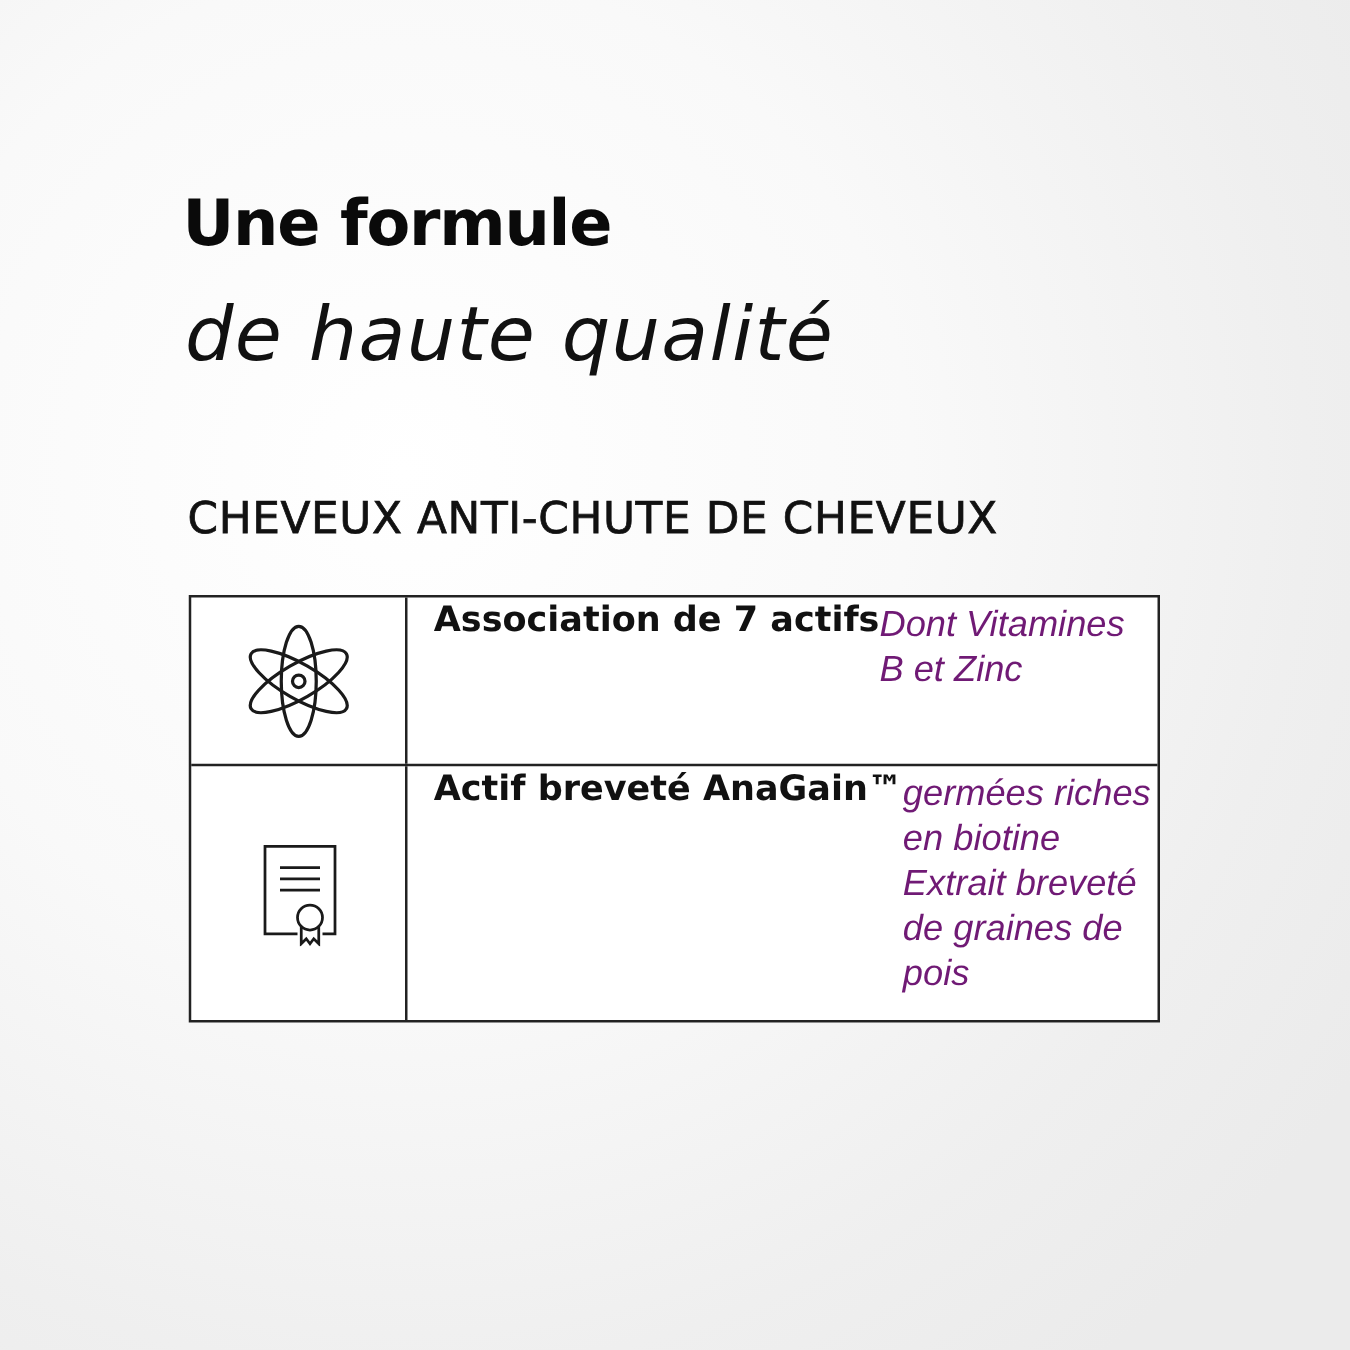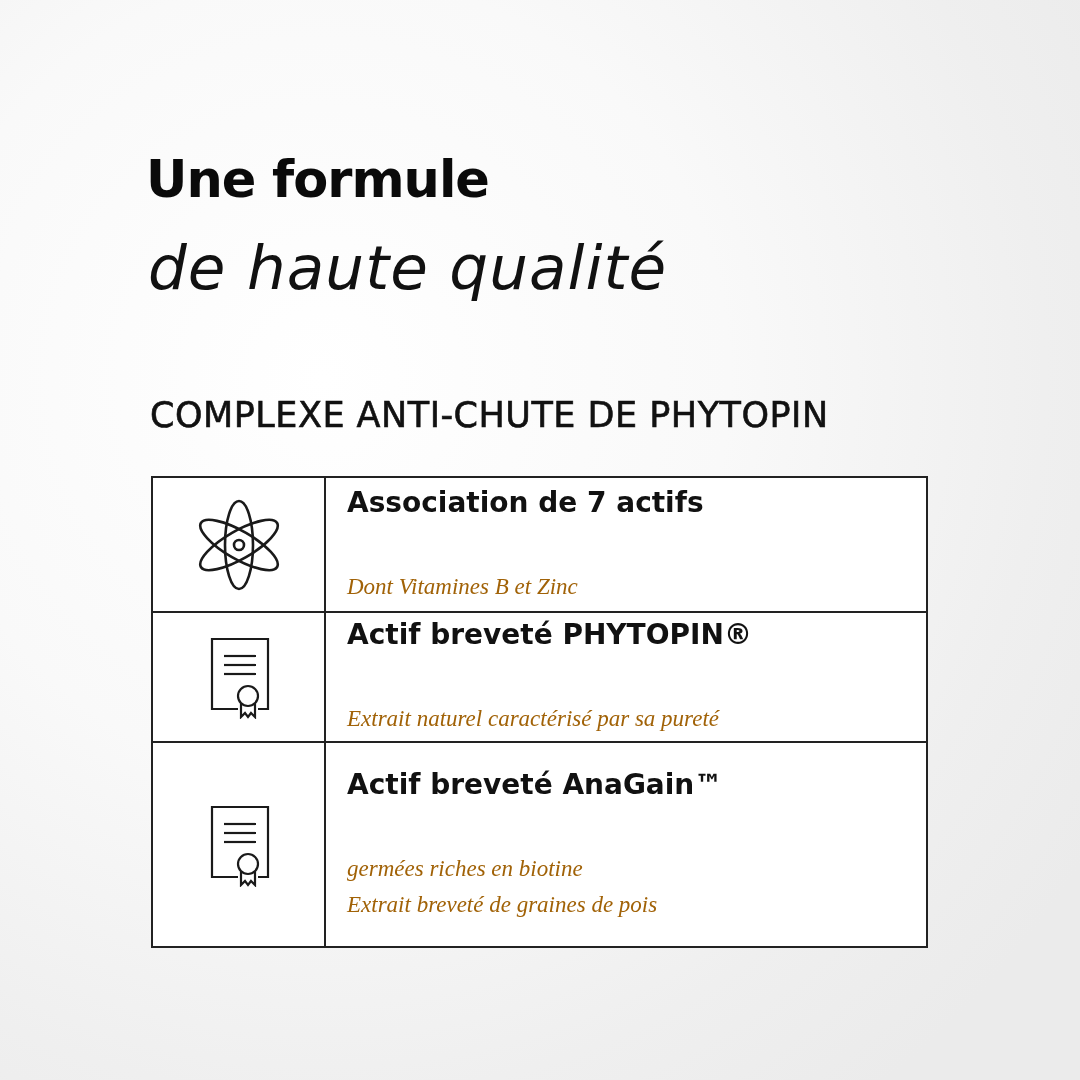--- a/index.html
+++ b/index.html
@@ -82,51 +82,50 @@
     box-sizing: border-box;
     display: flex;
     align-items: center;
     justify-content: center;
   }
   .text-cell {
     flex: 1;
     padding-left: 21px;
     box-sizing: border-box;
     display: flex;
-    flex-direction: column;
+    flex-direction: row;
     justify-content: center;
-    gap: 44px;
   }
   .feature-title {
     font-family: "DejaVu Sans", sans-serif;
     font-weight: bold;
     font-size: 28px;
     line-height: 36px;
     color: #111;
     white-space: nowrap;
   }
   .feature-desc {
-    font-family: Liberation Serif, serif;
+    font-family: Liberation Sans, sans-serif;
     font-style: oblique;
-    font-size: 23px;
+    font-size: 29px;
     line-height: 36px;
-    color: #a16207;
+    color: #701a75;
     margin-top: 4px;
   }
   .icon svg {
     display: block;
   }
 </style>
 </head>
 <body>
 
 <div class="title-main">Une formule</div>
 <div class="title-sub">de haute qualité</div>
 
-<div class="section-heading">COMPLEXE ANTI-CHUTE DE PHYTOPIN</div>
+<div class="section-heading">CHEVEUX ANTI-CHUTE DE CHEVEUX</div>
 
 <div class="features-table">
 
   <div class="feature-row row-1">
     <div class="icon-cell">
       <span class="icon">
         <svg width="88" height="92" viewBox="0 0 88 92">
           <g fill="none" stroke="#1a1a1a" stroke-width="2.6">
             <ellipse cx="44" cy="46" rx="14" ry="44"></ellipse>
             <ellipse cx="44" cy="46" rx="14" ry="44" transform="rotate(60 44 46)"></ellipse>
@@ -135,40 +134,20 @@
           </g>
         </svg>
       </span>
     </div>
     <div class="text-cell">
       <div class="feature-title">Association de 7 actifs</div>
       <div class="feature-desc">Dont Vitamines B et Zinc</div>
     </div>
   </div>
 
-  <div class="feature-row row-2">
-    <div class="icon-cell">
-      <span class="icon">
-        <svg width="62" height="84" viewBox="0 0 62 84">
-          <g fill="none" stroke="#1a1a1a" stroke-width="2.2">
-            <path d="M30 74 H4 V4 H60 V74 H50"></path>
-            <line x1="16" y1="21" x2="48" y2="21"></line>
-            <line x1="16" y1="30" x2="48" y2="30"></line>
-            <line x1="16" y1="39" x2="48" y2="39"></line>
-            <circle cx="40" cy="61" r="10"></circle>
-            <path d="M33 68 V82 L37 78 L40 82 L43 78 L47 82 V68"></path>
-          </g>
-        </svg>
-      </span>
-    </div>
-    <div class="text-cell">
-      <div class="feature-title">Actif breveté PHYTOPIN®</div>
-      <div class="feature-desc">Extrait naturel caractérisé par sa pureté</div>
-    </div>
-  </div>
 
   <div class="feature-row row-3">
     <div class="icon-cell">
       <span class="icon">
         <svg width="62" height="84" viewBox="0 0 62 84">
           <g fill="none" stroke="#1a1a1a" stroke-width="2.2">
             <path d="M30 74 H4 V4 H60 V74 H50"></path>
             <line x1="16" y1="21" x2="48" y2="21"></line>
             <line x1="16" y1="30" x2="48" y2="30"></line>
             <line x1="16" y1="39" x2="48" y2="39"></line>

